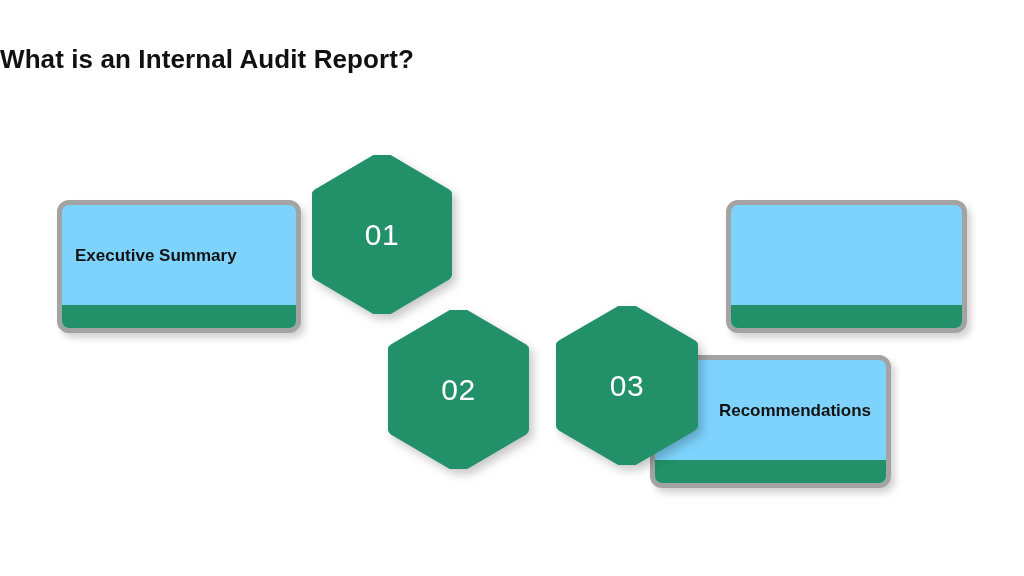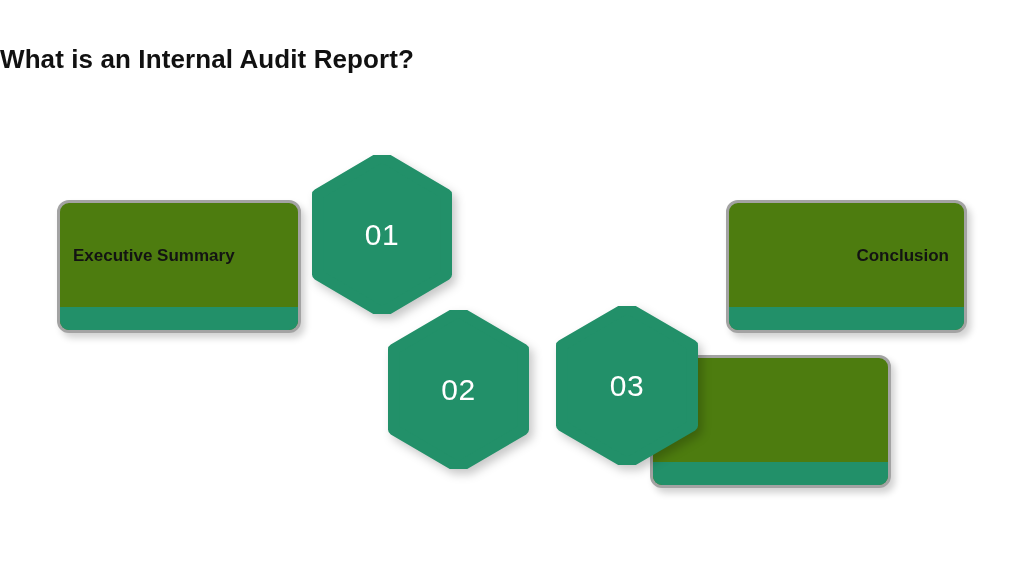--- a/index.html
+++ b/index.html
@@ -28,22 +28,22 @@
     text-align: left;
     font-size: 26px;
     font-weight: bold;
     color: #111111;
     letter-spacing: 0.1px;
   }
 
   
   .card {
     position: absolute;
-    background: #4d7c0f;
-    border: 3px solid #a3a3a3;
+    background: #7dd3fc;
+    border: 5px solid #a3a3a3;
     border-radius: 12px;
     box-shadow: 4px 5px 7px rgba(0,0,0,0.18);
     overflow: hidden;
     z-index: 1;
   }
   .card-label {
     position: absolute;
     left: 0;
     width: 100%;
     top: 50%;
@@ -129,31 +129,31 @@
   <div class="hex-wrap" id="hex-2">
     <div class="hex">
       <svg viewBox="0 0 100 113" preserveAspectRatio="none">
         <path d="M50 1 L96 28 L96 85 L50 112 L4 85 L4 28 Z" fill="#229069" stroke="#229069" stroke-width="8" stroke-linejoin="round"></path>
       </svg>
       <div class="hex-num">02</div>
     </div>
   </div>
 
   <div class="card" id="card-3">
+    <div class="card-label align-right">Recommendations</div>
     <div class="card-bar"></div>
   </div>
 
   <div class="hex-wrap" id="hex-3">
     <div class="hex">
       <svg viewBox="0 0 100 113" preserveAspectRatio="none">
         <path d="M50 1 L96 28 L96 85 L50 112 L4 85 L4 28 Z" fill="#229069" stroke="#229069" stroke-width="8" stroke-linejoin="round"></path>
       </svg>
       <div class="hex-num">03</div>
     </div>
   </div>
 
   <div class="card" id="card-4">
-    <div class="card-label align-right">Conclusion</div>
     <div class="card-bar"></div>
   </div>
 
 
 </div>
 
 </body></html>

